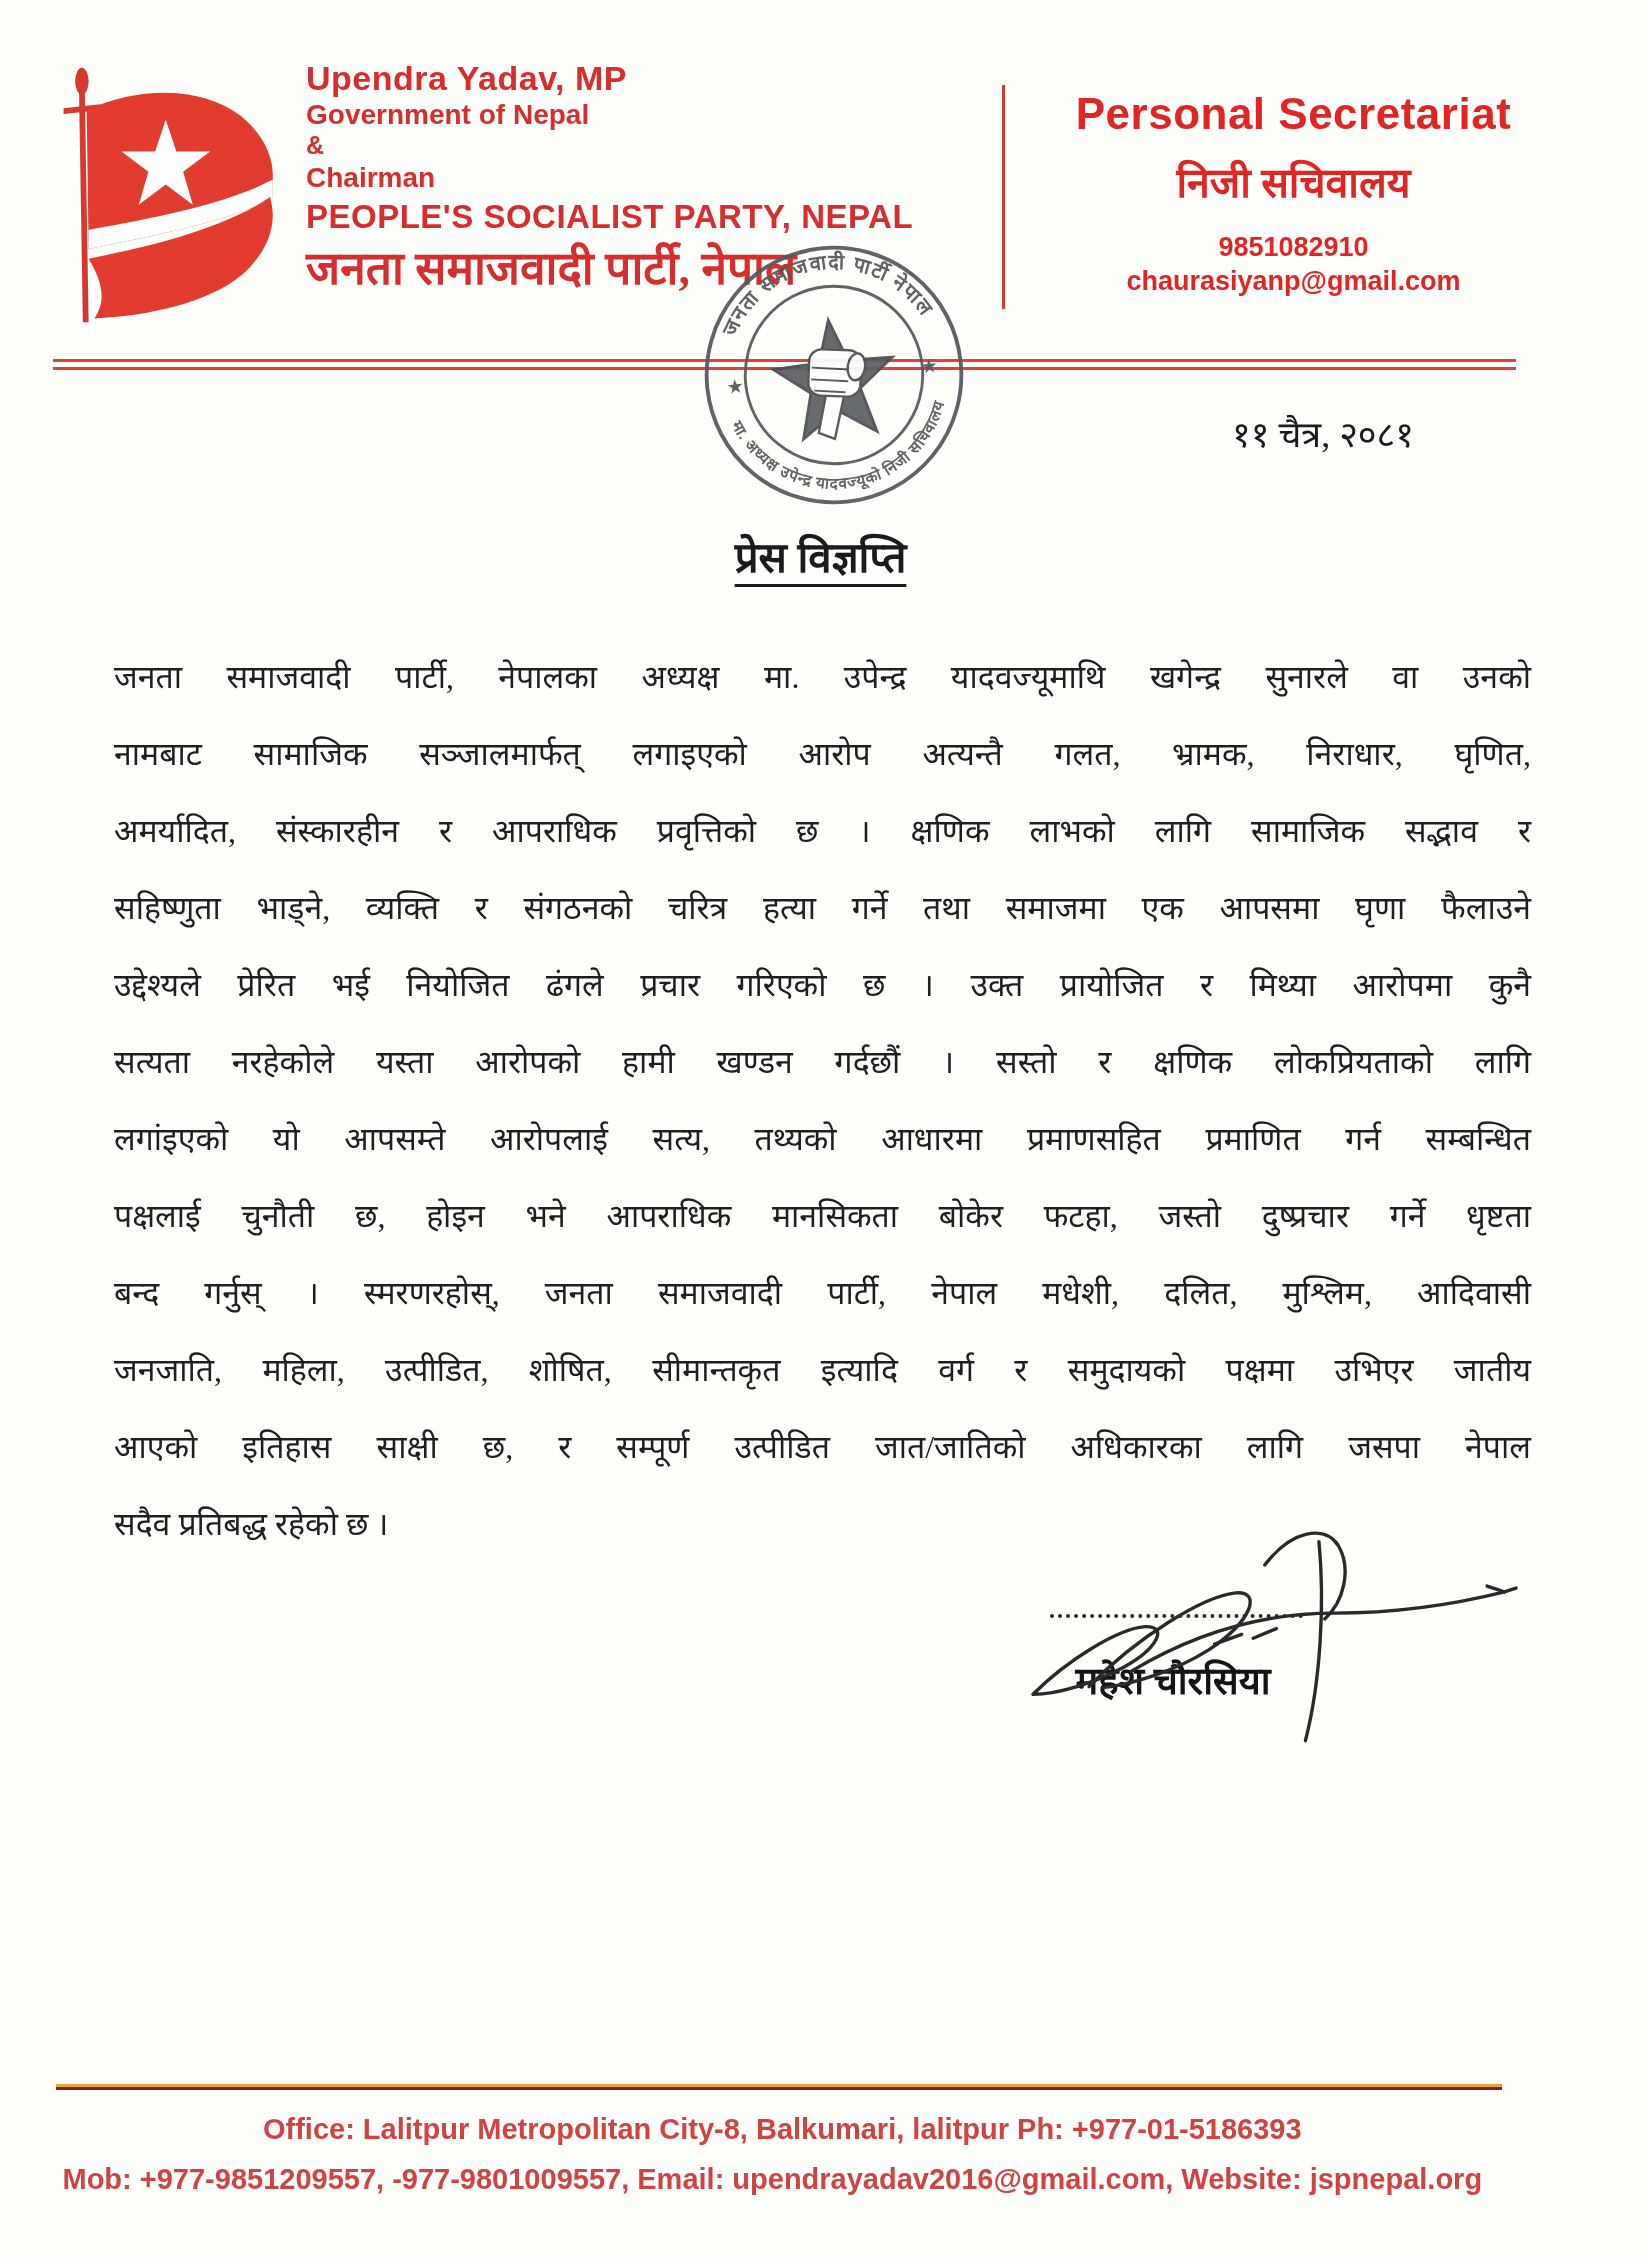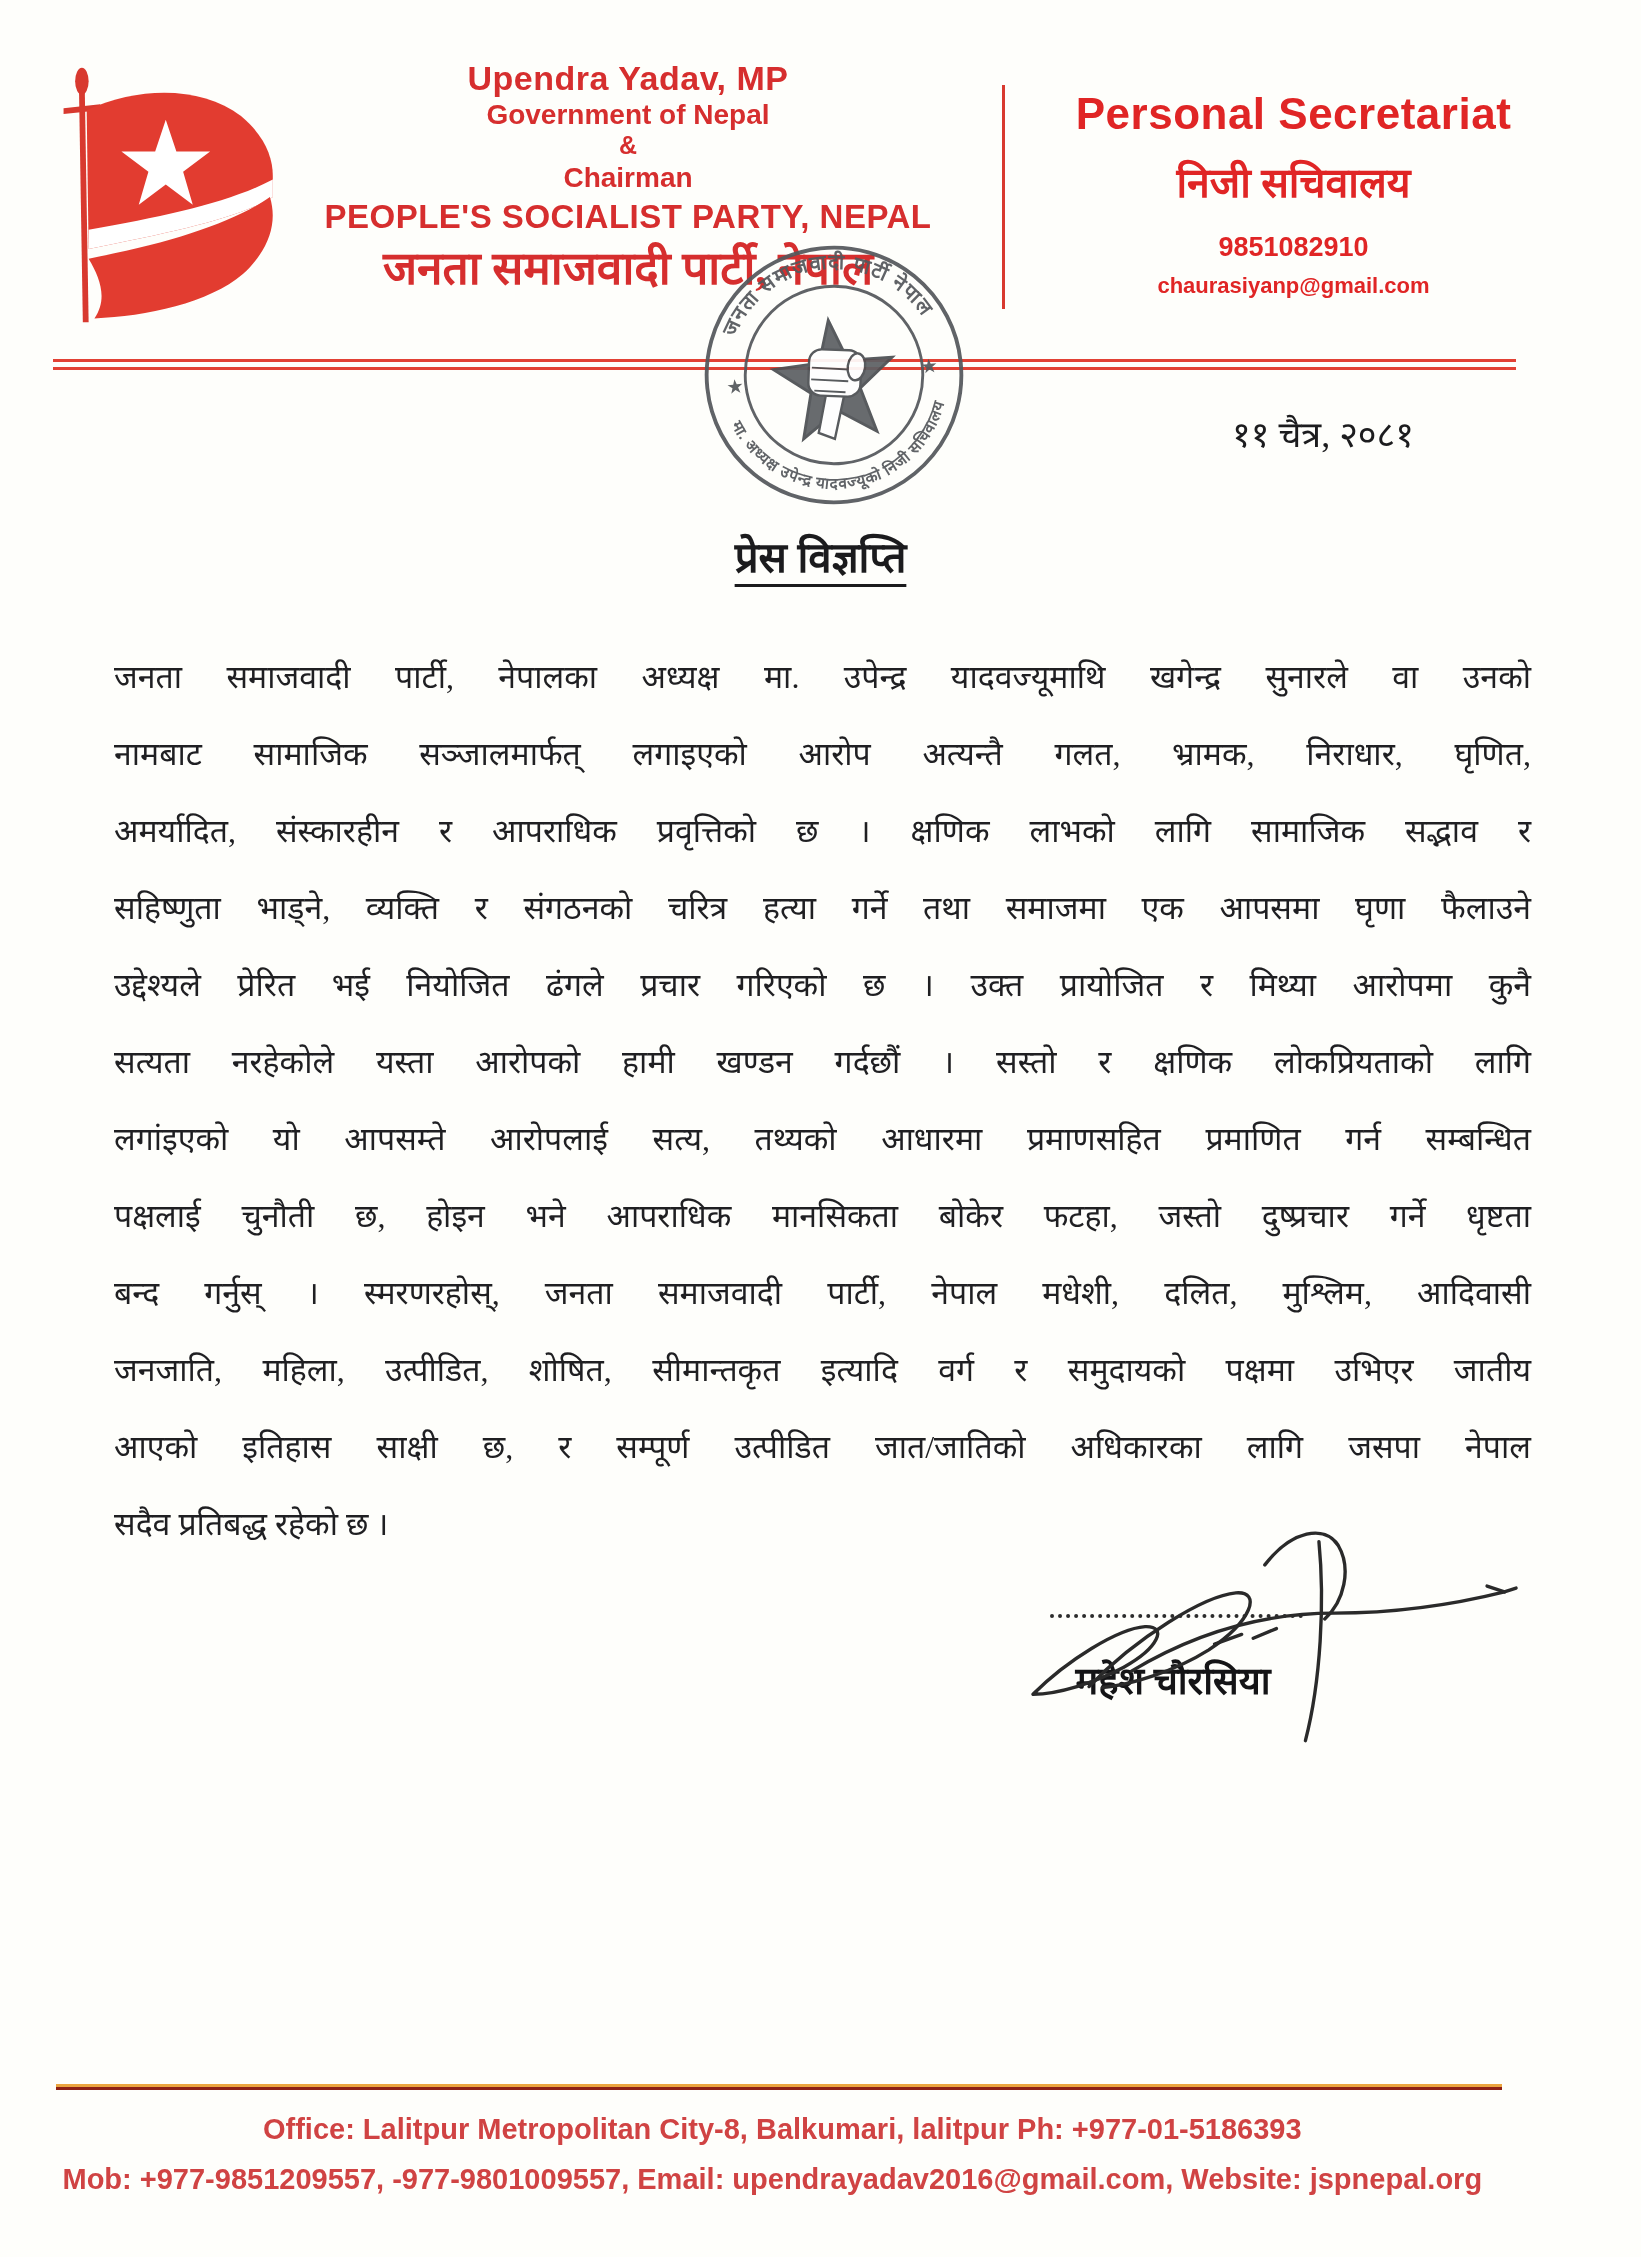--- a/index.html
+++ b/index.html
@@ -9,39 +9,39 @@
     width:1641px; height:2257px;
     margin:0 auto;
     background:#fefefb;
     overflow:hidden;
     font-family:"Liberation Sans", sans-serif;
   }
 
   
   .flag-wrap { position:absolute; left:50px; top:60px; width:246px; height:270px; }
   .hdr-center {
-    position:absolute; left:319px; top:58px; width:618px;
-    text-align:center; color:#d62e2e; font-weight:bold; line-height:1.18;
+    position:absolute; left:306px; top:58px; width:618px;
+    text-align:left; color:#d62e2e; font-weight:bold; line-height:1.18;
   }
   .hdr-name { font-size:34px; letter-spacing:0.5px; }
   .hdr-sub  { font-size:28px; }
   .hdr-amp  { font-size:25px; }
   .hdr-party-en { font-size:33px; margin-top:3.9px; letter-spacing:0.5px; }
   .hdr-party-np { font-size:46px; margin-top:5.8px; font-family:"Liberation Serif", serif; }
 
   .v-divider { position:absolute; left:1002px; top:85px; width:2.9px; height:224px; background:#d8392f; }
 
   .hdr-right {
     position:absolute; left:1023px; top:89px; width:541px;
     text-align:center; color:#e02525; font-weight:bold;
   }
   .hdr-right .t-en { font-size:44px; letter-spacing:0.5px; }
   .hdr-right .t-np { font-size:41px; margin-top:13.5px; font-family:"Liberation Serif", serif; }
   .hdr-right .t-ph { font-size:27px; margin-top:23px; }
-  .hdr-right .t-em { font-size:22px; margin-top:10px; }
+  .hdr-right .t-em { font-size:27px; margin-top:3px; }
 
   .rule { position:absolute; left:53px; width:1463px; height:2.9px; background:#e24134; }
   .rule.r1 { top:359px; }
   .rule.r2 { top:367px; }
 
   .date-line {
     position:absolute; left:1120px; top:377px; width:406px;
     text-align:center; font-size:36px; color:#1c1c1e;
     font-family:"Liberation Serif", serif;
     margin-top:32px;

